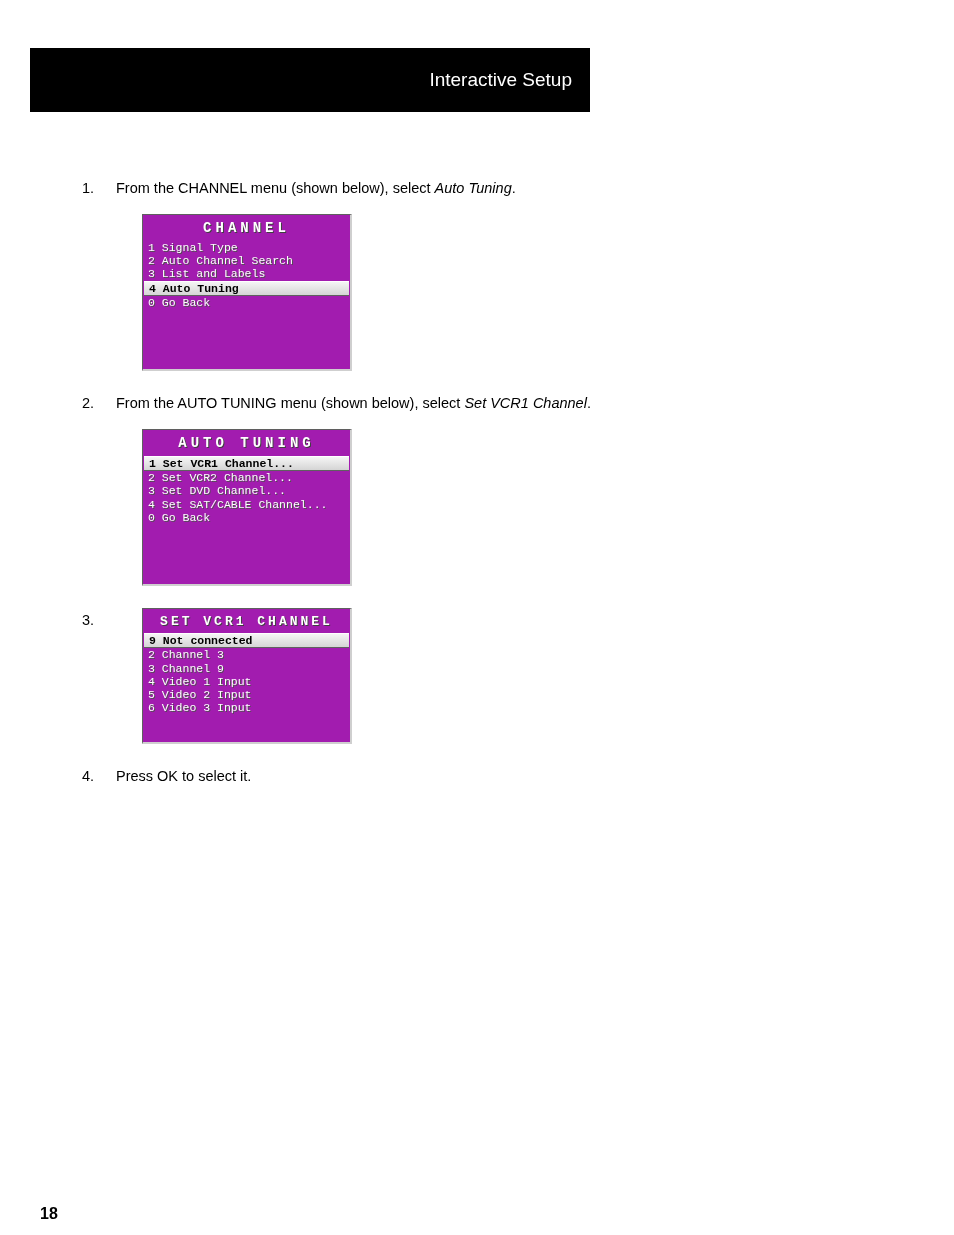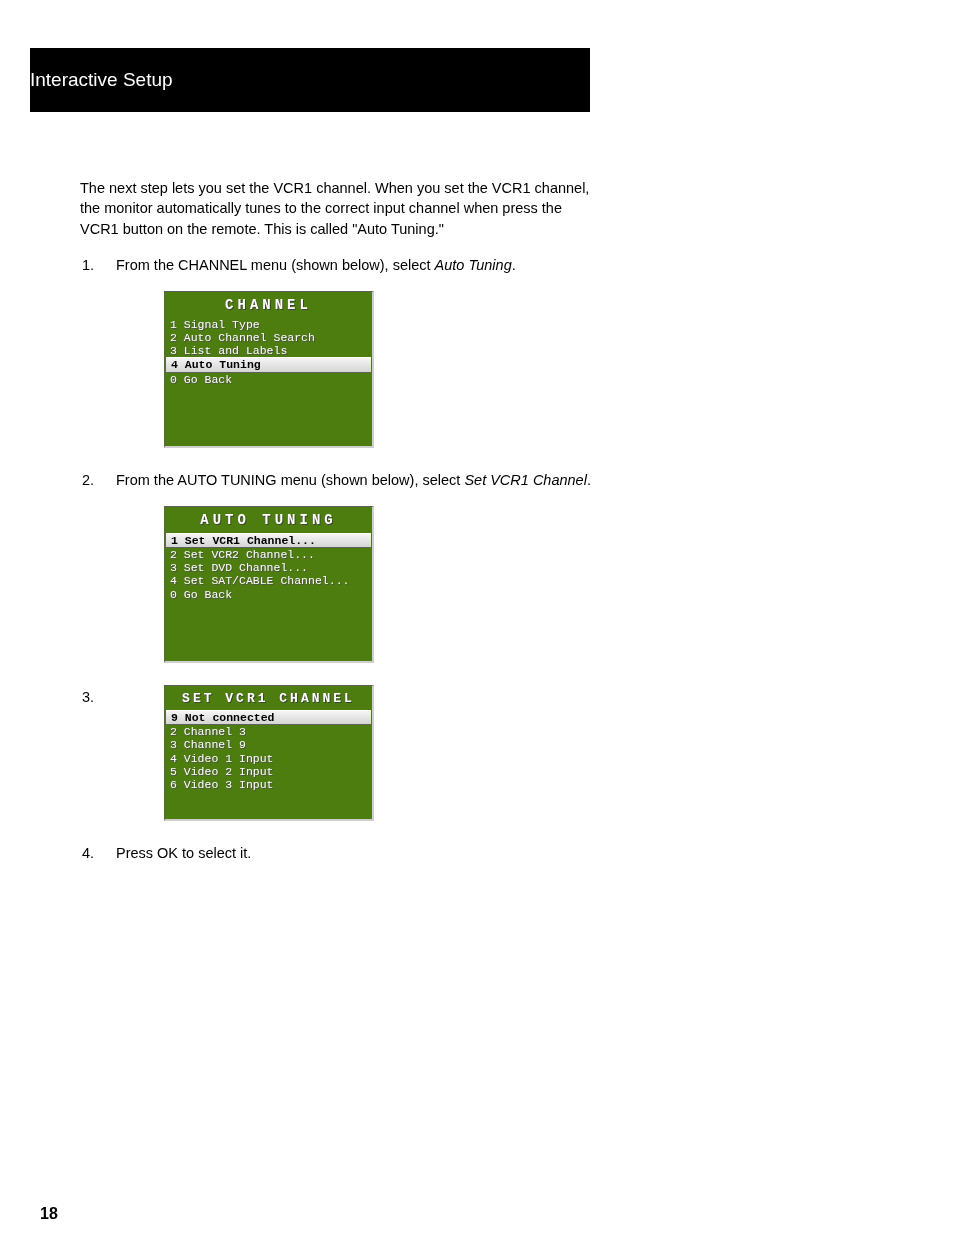--- a/index.html
+++ b/index.html
@@ -14,21 +14,21 @@
   .black-bar {
     position: absolute;
     top: 48px;
     left: 30px;
     width: 560px;
     height: 64px;
     background: #000;
     color: #fff;
     display: flex;
     align-items: center;
-    justify-content: flex-start;
+    justify-content: flex-end;
     padding-right: 18px;
     font-size: 19px;
     font-weight: 400;
   }
   .content {
     position: absolute;
     top: 178px;
     left: 80px;
     width: 520px;
   }
@@ -44,22 +44,22 @@
     margin-left: 10px;
     padding-left: 18px;
   }
   .step-list {
     list-style-position: outside;
     padding-left: 8px;
   }
   .italic { font-style: italic; }
   .osd {
     width: 210px;
-    margin: 16px 0 20px 48px;
-    background: #4d7c0f;
+    margin: 16px 0 20px 26px;
+    background: #a21caf;
     border: 1px solid #5f5f5f;
     border-right: 2px solid #cfcfcf;
     border-bottom: 2px solid #cfcfcf;
     padding-bottom: 60px;
   }
   .osd.short { padding-bottom: 28px; }
   .osd-title {
     font-family: "Courier New", monospace;
     color: #fff;
     font-weight: bold;
@@ -99,21 +99,20 @@
 </style>
 </head>
 <body>
 
 <div class="black-bar">
   <span>Interactive Setup</span>
 </div>
 
 <div class="content">
 
-  <p class="para">The next step lets you set the VCR1 channel. When you set the VCR1 channel, the monitor automatically tunes to the correct input channel when press the VCR1 button on the remote. This is called "Auto Tuning."</p>
 
 
   <ol class="step-list">
 
     <li>
       <span>From the CHANNEL menu (shown below), select </span><span class="italic">Auto Tuning</span><span>.</span>
 
       <div class="osd">
         <div class="osd-title">CHANNEL</div>
         <div class="osd-body">

